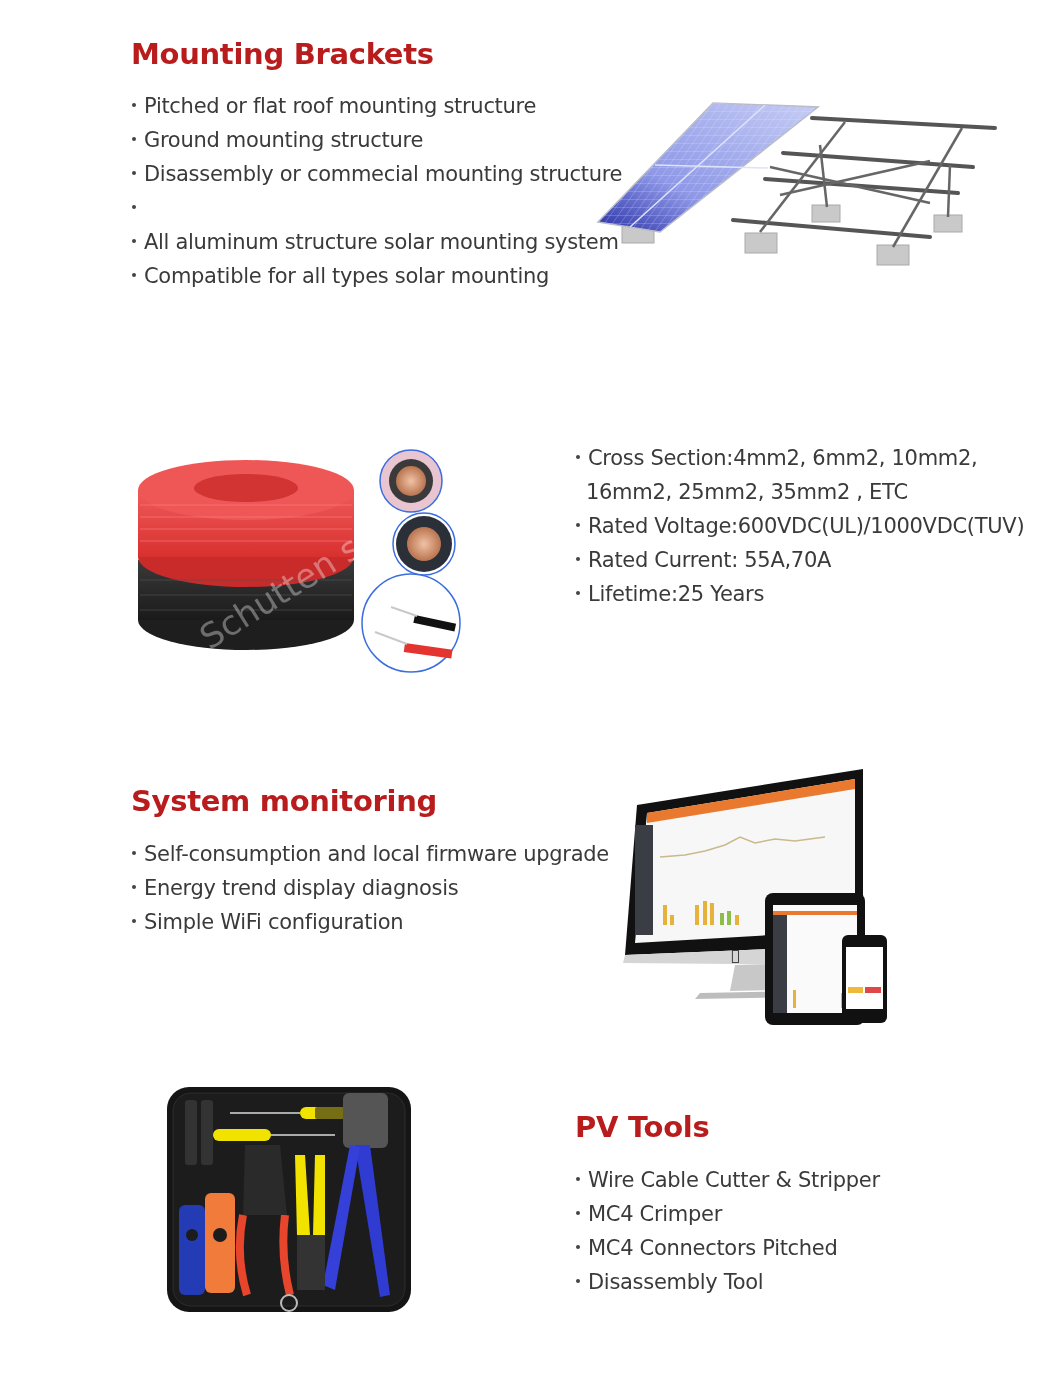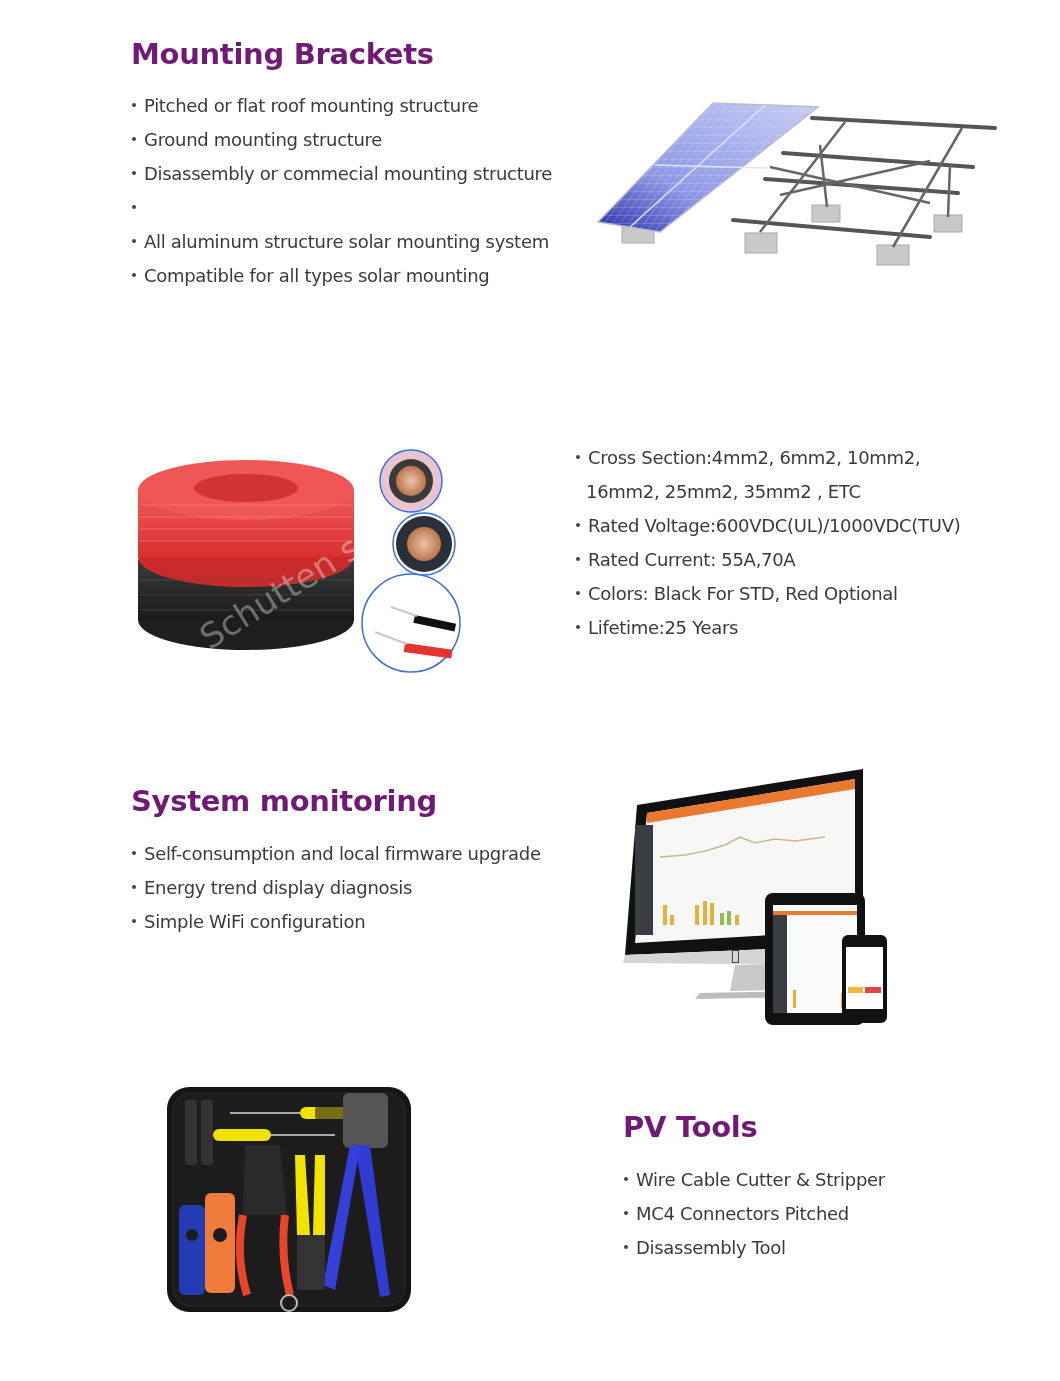--- a/index.html
+++ b/index.html
@@ -1,22 +1,22 @@
 <!DOCTYPE html>
 <html><head>
 <meta charset="utf-8">
 <style>
   html, body { margin: 0; padding: 0; background: #ffffff; }
   body { width: 1060px; height: 1381px; position: relative; overflow: hidden;
          font-family: "DejaVu Sans", "Liberation Sans", sans-serif; color: #333333; }
   .text-block { position: absolute; }
   .title { font-family: "DejaVu Sans", sans-serif; font-weight: bold; font-size: 29px;
-           color: #701a75; margin: 0; letter-spacing: -0.3px; line-height: 36px; }
+           color: #b91c1c; margin: 0; letter-spacing: -0.3px; line-height: 36px; }
   ul.feat { list-style: none; margin: 0; padding: 0; }
-  ul.feat li { font-size: 18px; line-height: 34px; color: #3a3a3a; letter-spacing: -0.3px;
+  ul.feat li { font-size: 21px; line-height: 34px; color: #3a3a3a; letter-spacing: -0.3px;
                white-space: nowrap; }
   ul.feat li .dot { display: inline-block; width: 4px; height: 4px; background: #444;
                     border-radius: 50%; vertical-align: middle; margin: 0 8px 4px 1px; }
   ul.feat li.cont { padding-left: 11px; }
   .img { position: absolute; }
 </style>
 </head>
 <body>
 
 <div class="text-block" style="left:131px; top:36px;">
@@ -126,21 +126,20 @@
     </g>
   </svg>
 </div>
 
 <div class="text-block" style="left:575px; top:423px;">
   <ul class="feat" style="margin-top:18px;">
     <li><span class="dot"></span><span>Cross Section:4mm2, 6mm2, 10mm2,</span></li>
     <li class="cont"><span>16mm2, 25mm2,  35mm2 , ETC</span></li>
     <li><span class="dot"></span><span>Rated Voltage:600VDC(UL)/1000VDC(TUV)</span></li>
     <li><span class="dot"></span><span>Rated Current: 55A,70A</span></li>
-    <li><span class="dot"></span><span>Colors: Black For STD, Red Optional</span></li>
     <li><span class="dot"></span><span>Lifetime:25 Years</span></li>
   </ul>
 </div>
 
 <div class="text-block" style="left:131px; top:783px;">
   <h2 class="title">System monitoring</h2>
   <ul class="feat" style="margin-top:18px;">
     <li><span class="dot"></span><span>Self-consumption and local firmware upgrade</span></li>
     <li><span class="dot"></span><span>Energy trend display diagnosis</span></li>
     <li><span class="dot"></span><span>Simple WiFi configuration</span></li>
@@ -219,20 +218,21 @@
     <polygon points="80,60 115,60 122,130 78,130" fill="#2a2a2a"></polygon>
 
     <polygon points="130,70 140,70 145,150 132,150" fill="#f2e200"></polygon>
     <polygon points="150,70 160,70 160,150 148,150" fill="#f2e200"></polygon>
     <rect x="132" y="150" width="28" height="55" fill="#333"></rect>
 
     <circle cx="124" cy="218" r="8" fill="none" stroke="#bbb" stroke-width="2"></circle>
   </svg>
 </div>
 
-<div class="text-block" style="left:575px; top:1109px;margin-left:48px;">
+<div class="text-block" style="left:575px; top:1109px;">
   <h2 class="title">PV Tools</h2>
   <ul class="feat" style="margin-top:18px;">
     <li><span class="dot"></span><span>Wire Cable Cutter &amp; Stripper</span></li>
+    <li><span class="dot"></span><span>MC4 Crimper</span></li>
     <li><span class="dot"></span><span>MC4 Connectors Pitched</span></li>
     <li><span class="dot"></span><span>Disassembly Tool</span></li>
   </ul>
 </div>
 
 </body></html>

